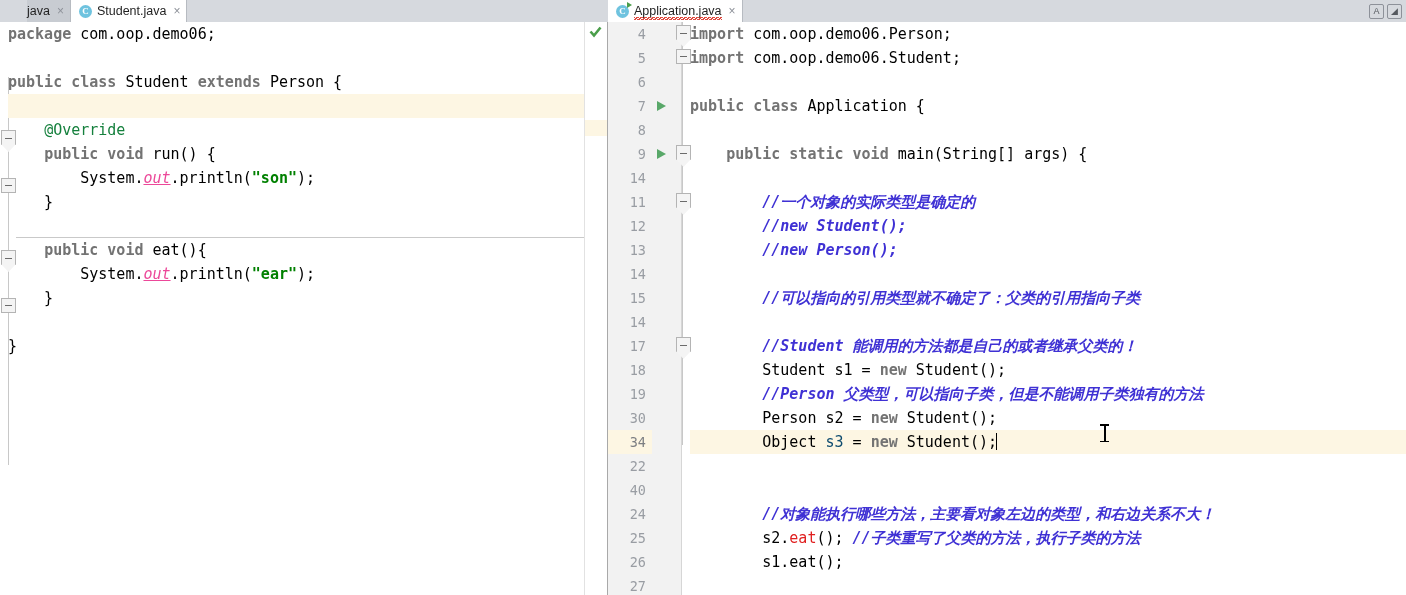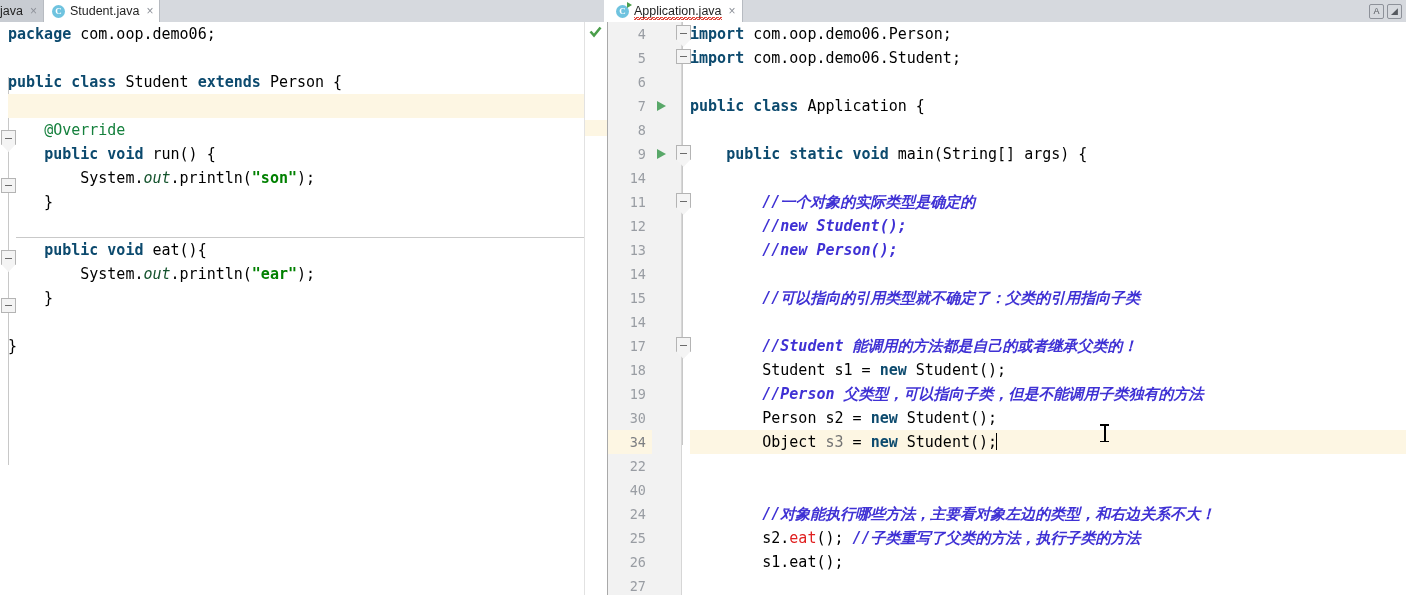--- a/index.html
+++ b/index.html
@@ -16,21 +16,21 @@
   }
 
   
   .tabbar {
     position: absolute; top: 0; height: 22px;
     background: #d6d9de;
     display: flex; align-items: stretch;
     font-size: 12.5px;
     overflow: hidden;
   }
-  .tabbar-left  { left: 0;   width: 604px; }
+  .tabbar-left  { left: 0;   width: 604px; padding-left: 27px; }
   .tabbar-right { left: 608px; width: 728px; }
   .tabbar-corner {
     position: absolute; top: 0; left: 1336px; width: 70px; height: 22px;
     background: #d6d9de;
     display: flex; align-items: center; justify-content: flex-end;
     padding-right: 4px; box-sizing: border-box;
     gap: 3px;
   }
   .tab {
     display: flex; align-items: center;
@@ -182,26 +182,26 @@
   }
   .code-left  { left: 8px;  right: 22px; }
   .code-right { left: 82px; right: 0; }
   .cl {
     height: 24px; line-height: 24px;
     white-space: pre;
     position: relative;
   }
   .cl.hl { background: #fdf6e3; }
 
-  .kw   { color: #0c4a6e; font-weight: bold; }
+  .kw   { color: #737373; font-weight: bold; }
   .str  { color: #008000; font-weight: bold; }
   .ann  { color: #15803d; }
-  .sfld { color: #14532d; font-style: italic; }
+  .sfld { color: #ec4899; font-style: italic; text-decoration: underline; }
   .cmt  { color: #3f31d4; font-style: italic; font-weight: bold; }
-  .gray { color: #737373; }
+  .gray { color: #0c4a6e; }
   .err  { color: #e02020; }
 
   .caret {
     display: inline-block;
     width: 1px; height: 17px;
     background: #000;
     vertical-align: -3px;
     margin-left: -1px;
   }
 

